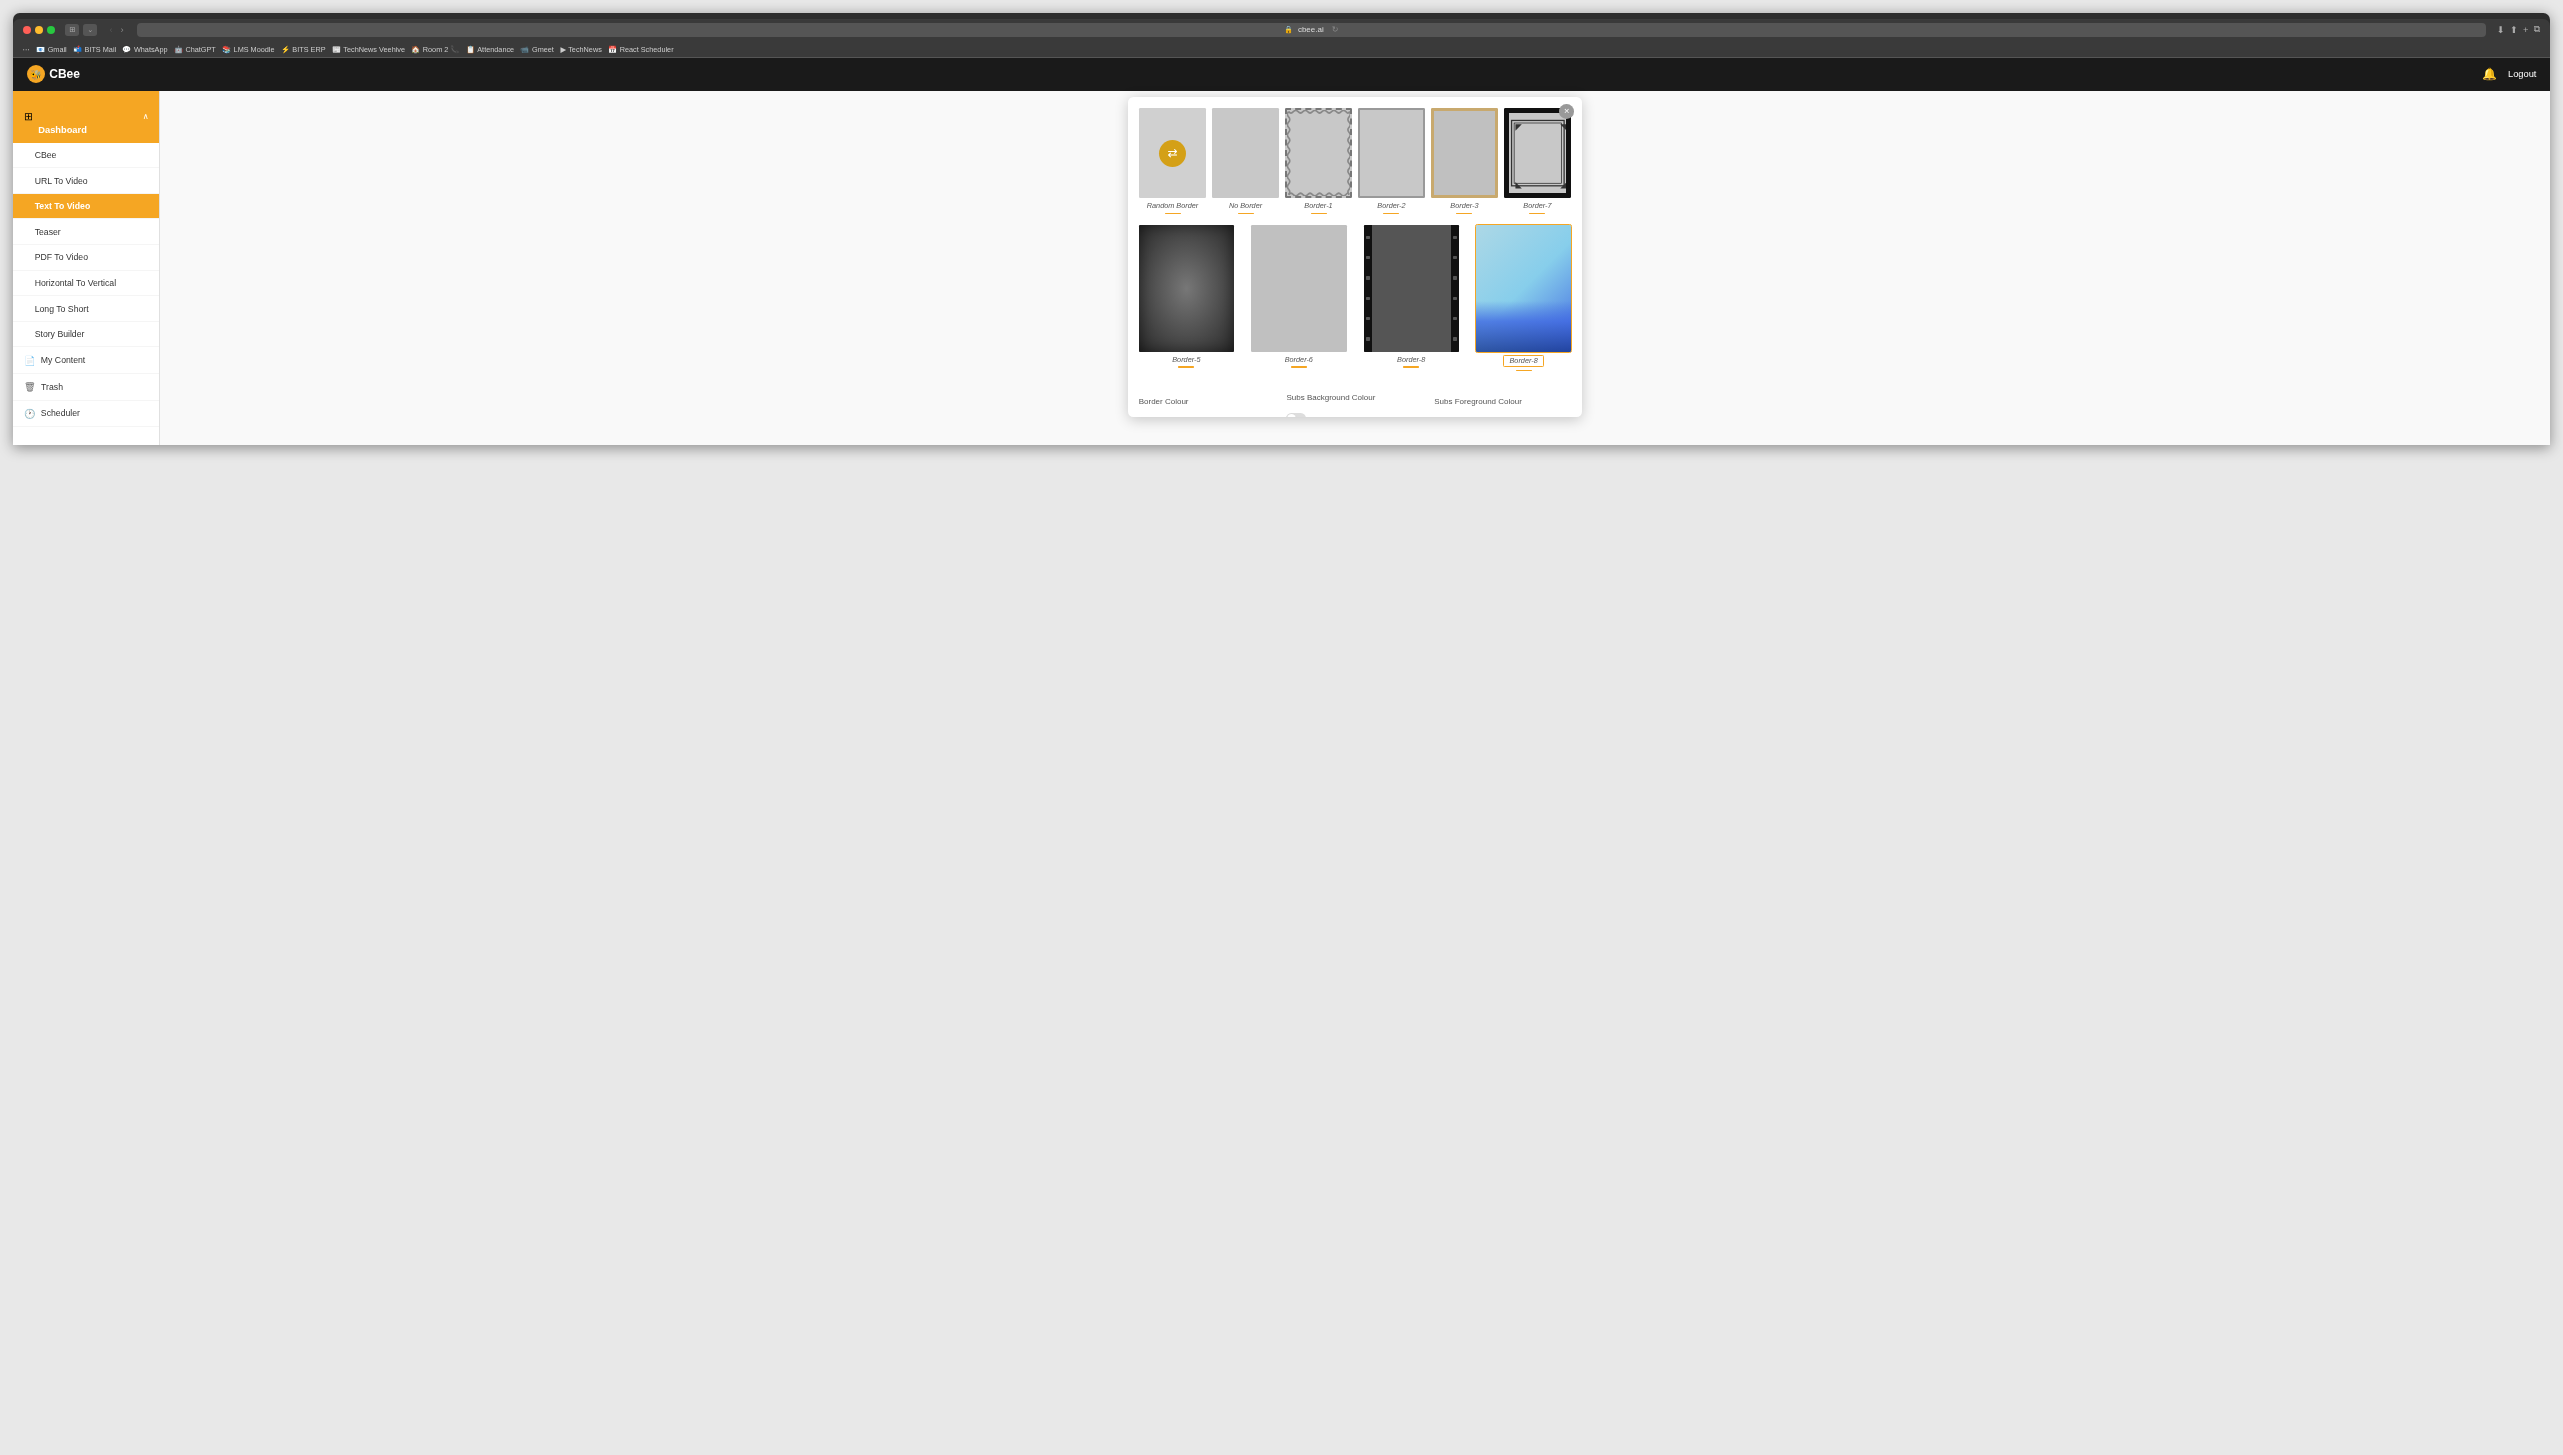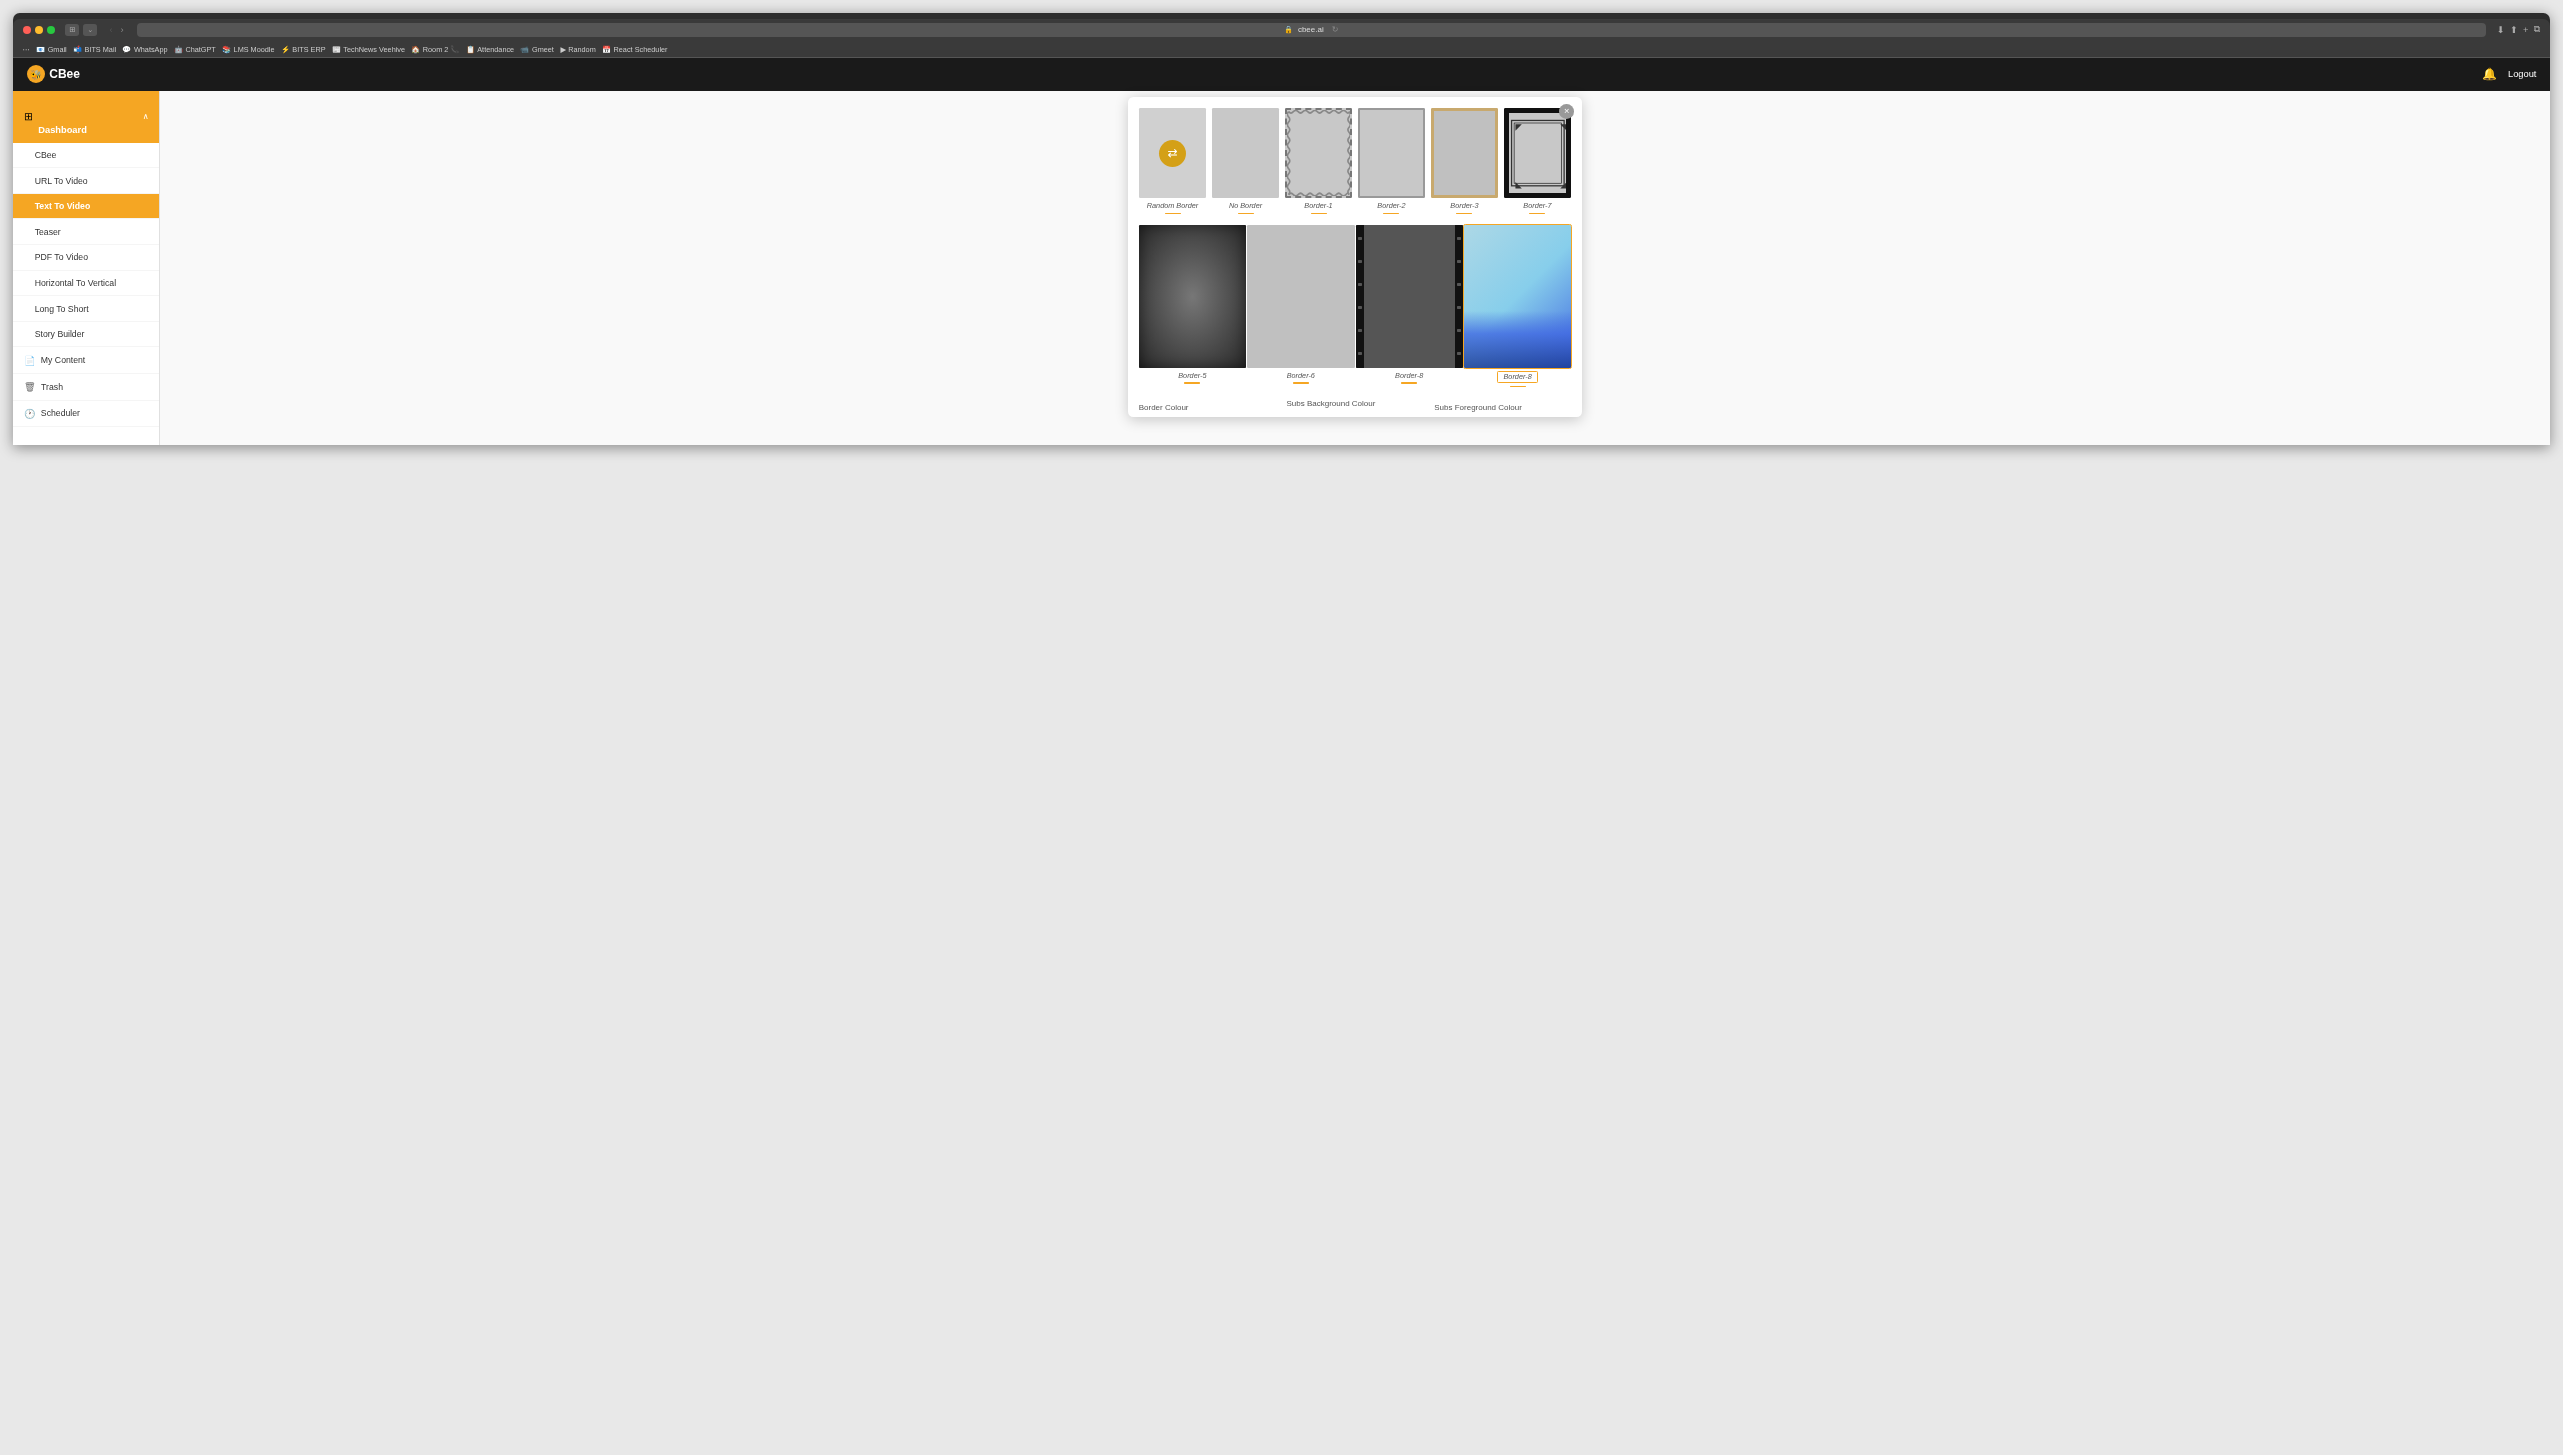--- a/index.html
+++ b/index.html
@@ -309,22 +309,22 @@
     .border-grid {
       display: grid;
       grid-template-columns: repeat(6, 1fr);
       gap: 5.3px;
       margin-bottom: 10.7px;
     }
 
     .border-grid-row2 {
       display: grid;
       grid-template-columns: repeat(4, 1fr);
-      gap: 1px;
-      margin-bottom: 7px;
+      gap: 17px;
+      margin-bottom: 17px;
     }
 
     .border-card {
       display: flex;
       flex-direction: column;
       align-items: center;
       gap: 2.7px;
       cursor: pointer;
     }
 
@@ -535,21 +535,21 @@
     <div class="bookmark-item">
       <span class="bookmark-icon">📋</span>
       <span>Attendance</span>
     </div>
     <div class="bookmark-item">
       <span class="bookmark-icon">📹</span>
       <span>Gmeet</span>
     </div>
     <div class="bookmark-item">
       <span class="bookmark-icon">▶</span>
-      <span>Random</span>
+      <span>TechNews</span>
     </div>
     <div class="bookmark-item">
       <span class="bookmark-icon">📅</span>
       <span>React Scheduler</span>
     </div>
   </div>
 
   <div class="app-container">
 
     <div class="app-topnav">

